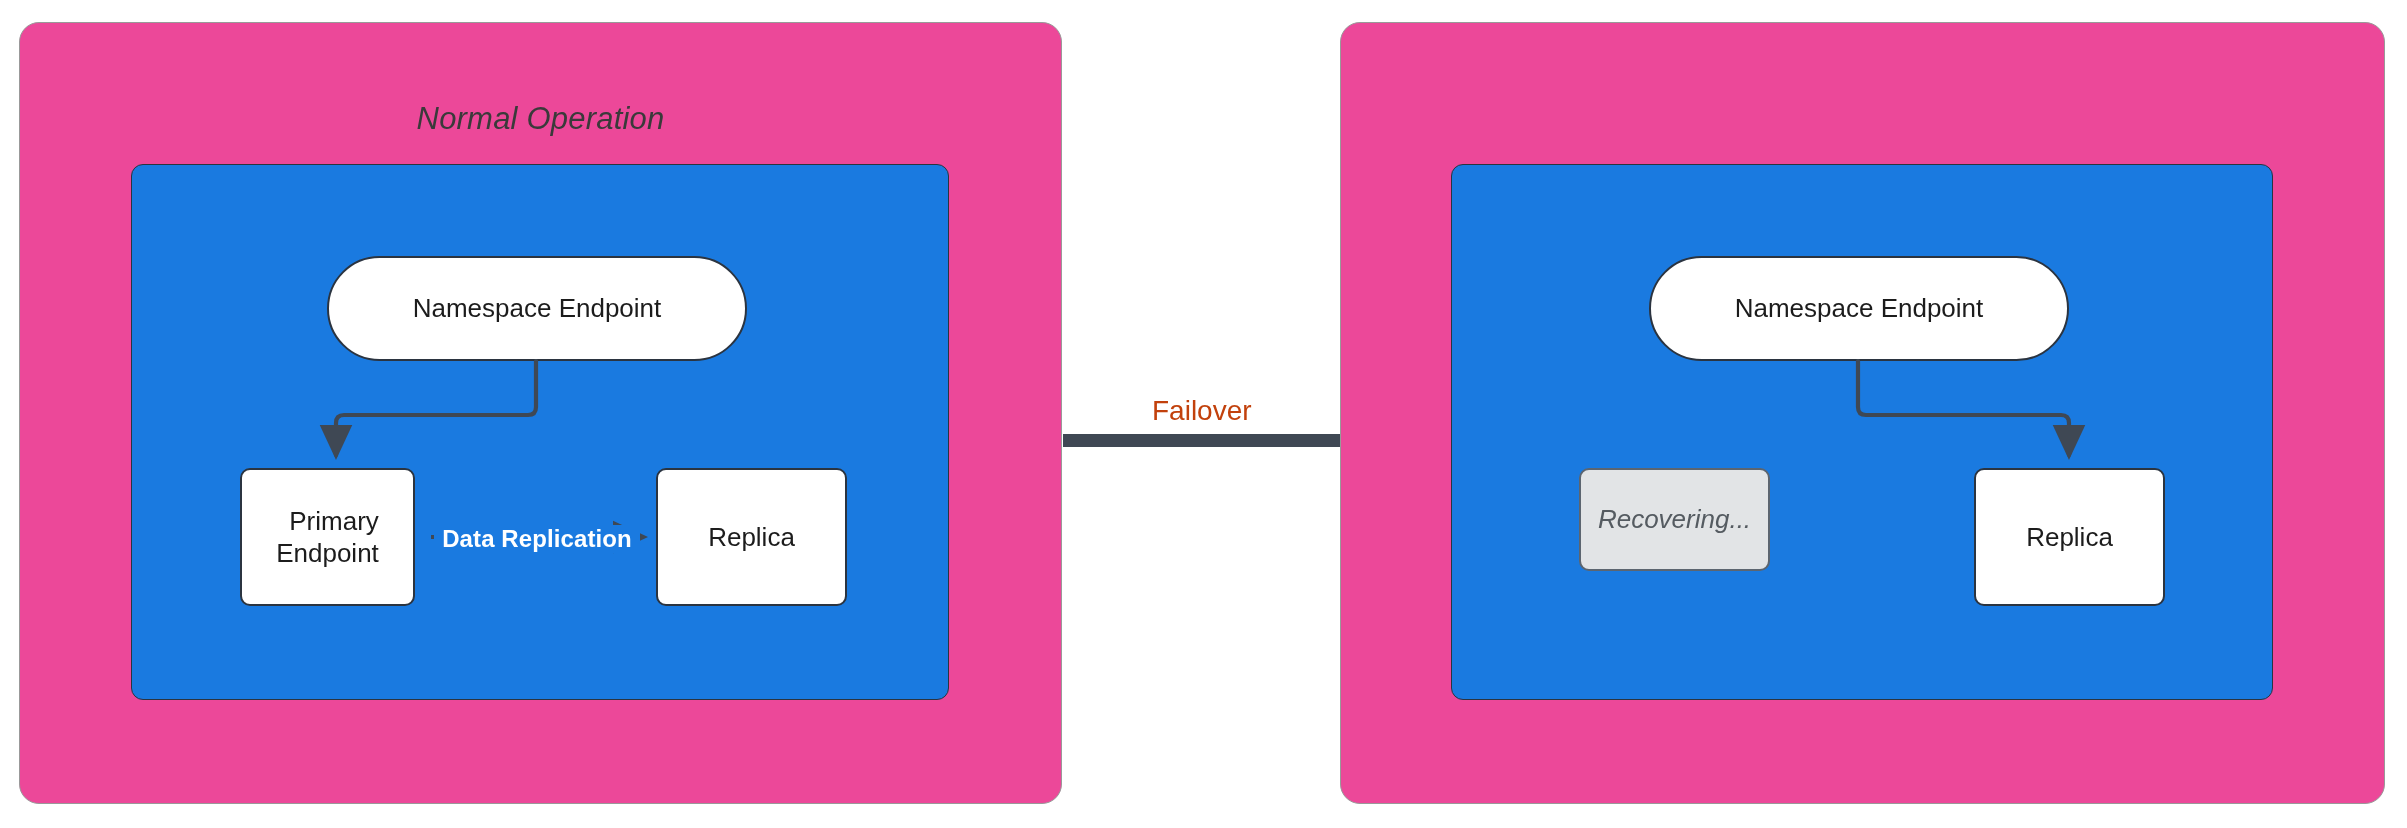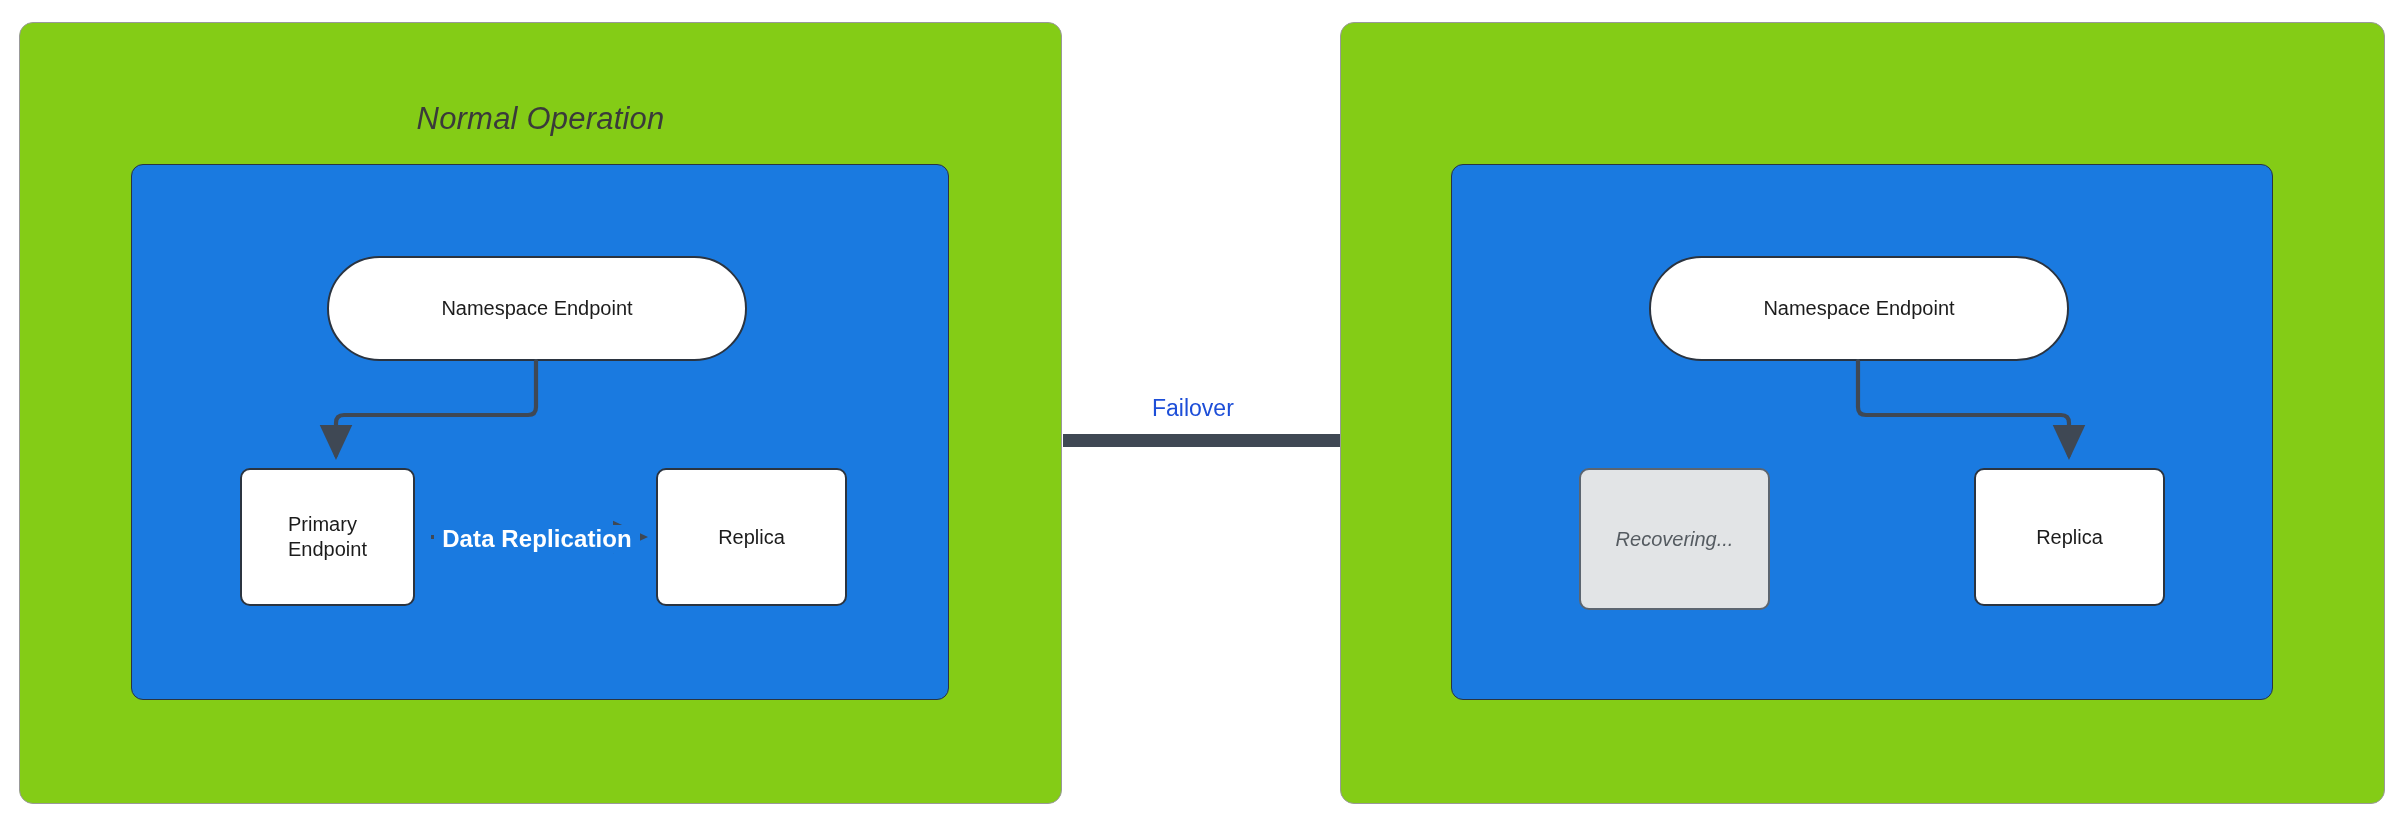--- a/index.html
+++ b/index.html
@@ -16,23 +16,23 @@
   #stage {
     position: relative;
     width: 2407px;
     height: 828px;
     background: #ffffff;
   }
 
   
   .panel {
     position: absolute;
-    background: #84cc16;
+    background: #ec4899;
     border: 1.6px solid #999999;
-    border-radius: 14px;
+    border-radius: 20px;
     box-sizing: border-box;
   }
   .panel-title {
     position: absolute;
     top: 78px;
     left: 0;
     width: 100%;
     text-align: center;
     font-style: italic;
     font-size: 31px;
@@ -52,22 +52,22 @@
 
   
   .node {
     position: absolute;
     box-sizing: border-box;
     background: #ffffff;
     border: 2.4px solid #2b3440;
     display: flex;
     align-items: center;
     justify-content: center;
-    text-align: left;
-    font-size: 20px;
+    text-align: right;
+    font-size: 26px;
     color: #1c1c1c;
     line-height: 1.24;
   }
   .node.pill {
     border-radius: 64px;
   }
   .node.box {
     border-radius: 10px;
   }
   .node.recovering {
@@ -91,23 +91,23 @@
   .edge-label {
     position: absolute;
     font-size: 24px;
     font-weight: bold;
     color: #ffffff;
     white-space: nowrap;
     letter-spacing: 0.1px;
   }
   .failover-label {
     position: absolute;
-    font-size: 23px;
+    font-size: 28px;
     font-weight: normal;
-    color: #1d4ed8;
+    color: #c2410c;
     white-space: nowrap;
   }
 </style>
 </head>
 <body>
 
 <div id="stage">
 
   <div class="panel" style="left:19px; top:22px; width:1043px; height:782px;">
     <div class="panel-title">Normal Operation</div>
@@ -157,21 +157,21 @@
   </svg>
 
   <div class="panel" style="left:1340px; top:22px; width:1045px; height:782px;">
 
     <div class="region" style="left:110px; top:141px; width:822px; height:536px;"></div>
 
     <div class="node pill" style="left:308px; top:233px; width:420px; height:105px;">
       <span>Namespace Endpoint</span>
     </div>
 
-    <div class="node box recovering" style="left:238px; top:445px; width:191px; height:142px;">
+    <div class="node box recovering" style="left:238px; top:445px; width:191px; height:103px;">
       <span>Recovering...</span>
     </div>
 
     <div class="node box" style="left:633px; top:445px; width:191px; height:138px;">
       <span>Replica</span>
     </div>
 
     <svg class="wires" style="width:1045px;height:782px;" viewBox="0 0 1045 782">
       <defs>
         <marker id="arrowRP" markerWidth="9" markerHeight="9" refX="7.2" refY="4.5" orient="auto">

